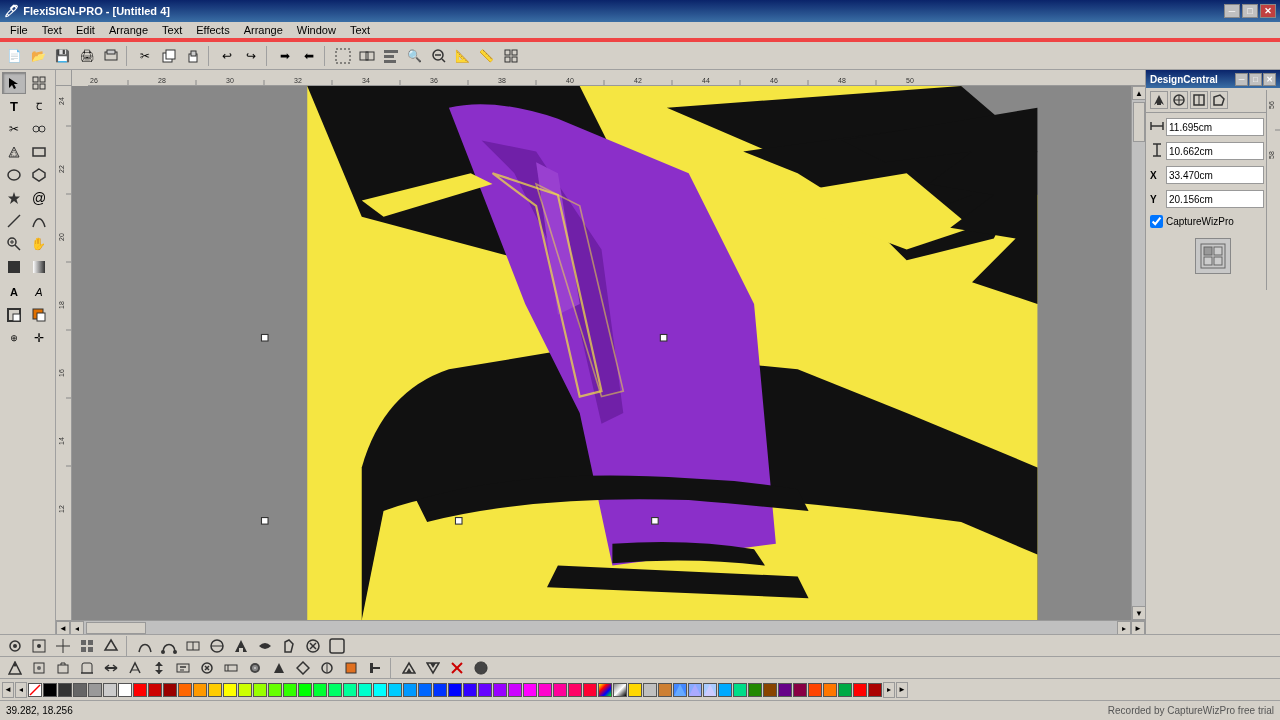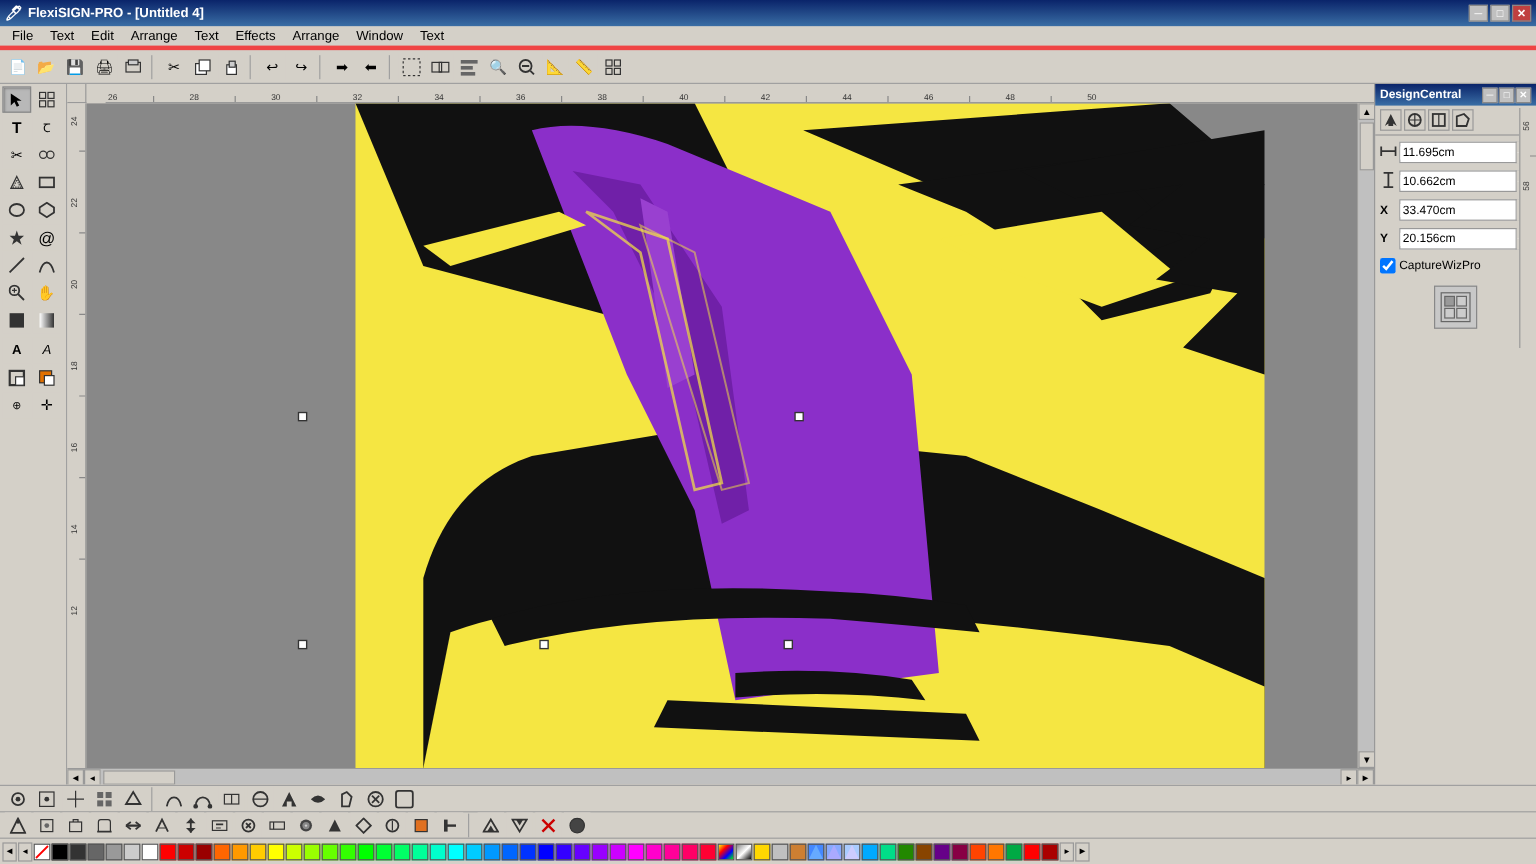--- a/index.html
+++ b/index.html
@@ -918,13 +918,17 @@
       <div class="color-swatch" style="background:#ff7700;"></div>
       <div class="color-swatch" style="background:#00aa44;"></div>
       <div class="color-swatch" style="background:#ff0000;"></div>
       <div class="color-swatch" style="background:#aa0000;"></div>
     </div>
 
     <div style="width:12px; height:16px; background:#d4d0c8; border:1px solid #999; display:flex; align-items:center; justify-content:center; font-size:8px; cursor:pointer;">▸</div>
     <div style="width:12px; height:16px; background:#d4d0c8; border:1px solid #999; display:flex; align-items:center; justify-content:center; font-size:8px; cursor:pointer;">►</div>
   </div>
 
+  <div id="status-bar" style="height:20px; background:#d4d0c8; border-top:1px solid #a0a0a0; display:flex; align-items:center; justify-content:space-between; padding:0 6px;">
+    <span style="font-size:10px;">39.282,  18.256</span>
+    <span style="font-size:10px; color:#555;">Recorded by CaptureWizPro free trial</span>
+  </div>
 </div>
 
 </body></html>

